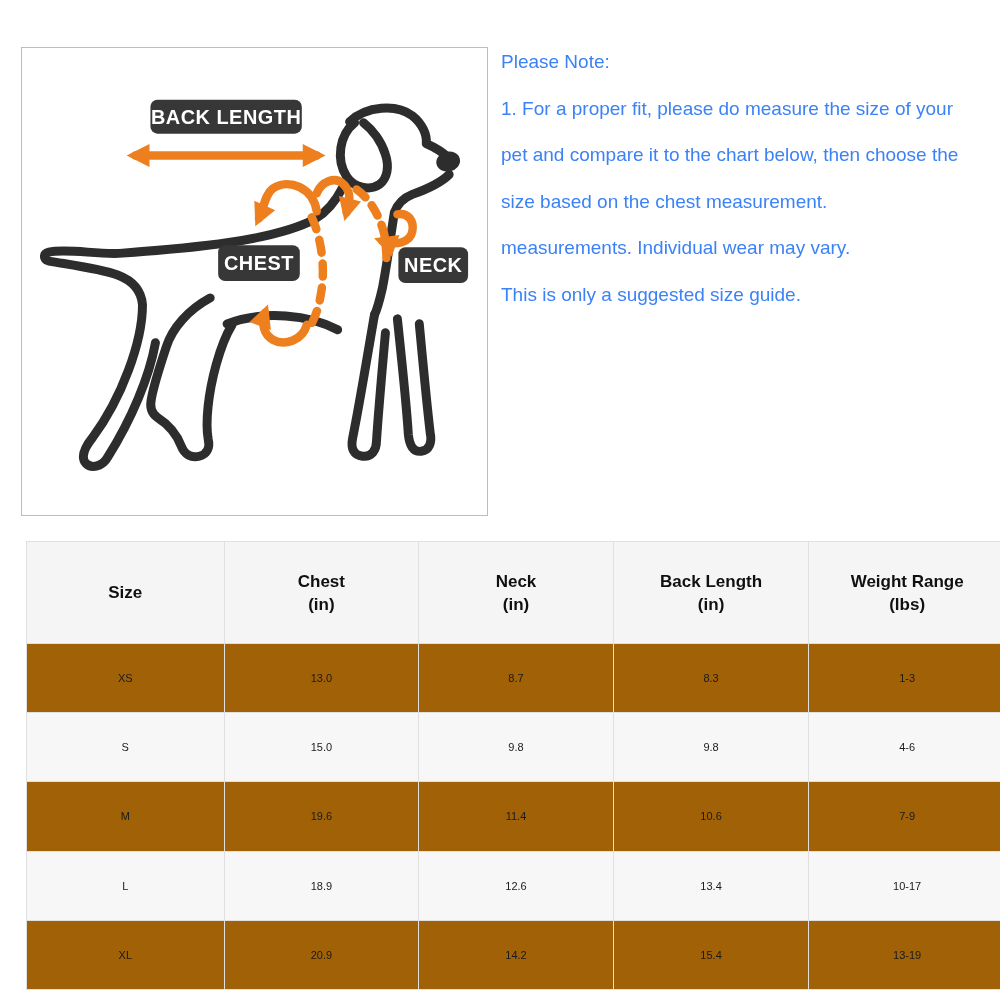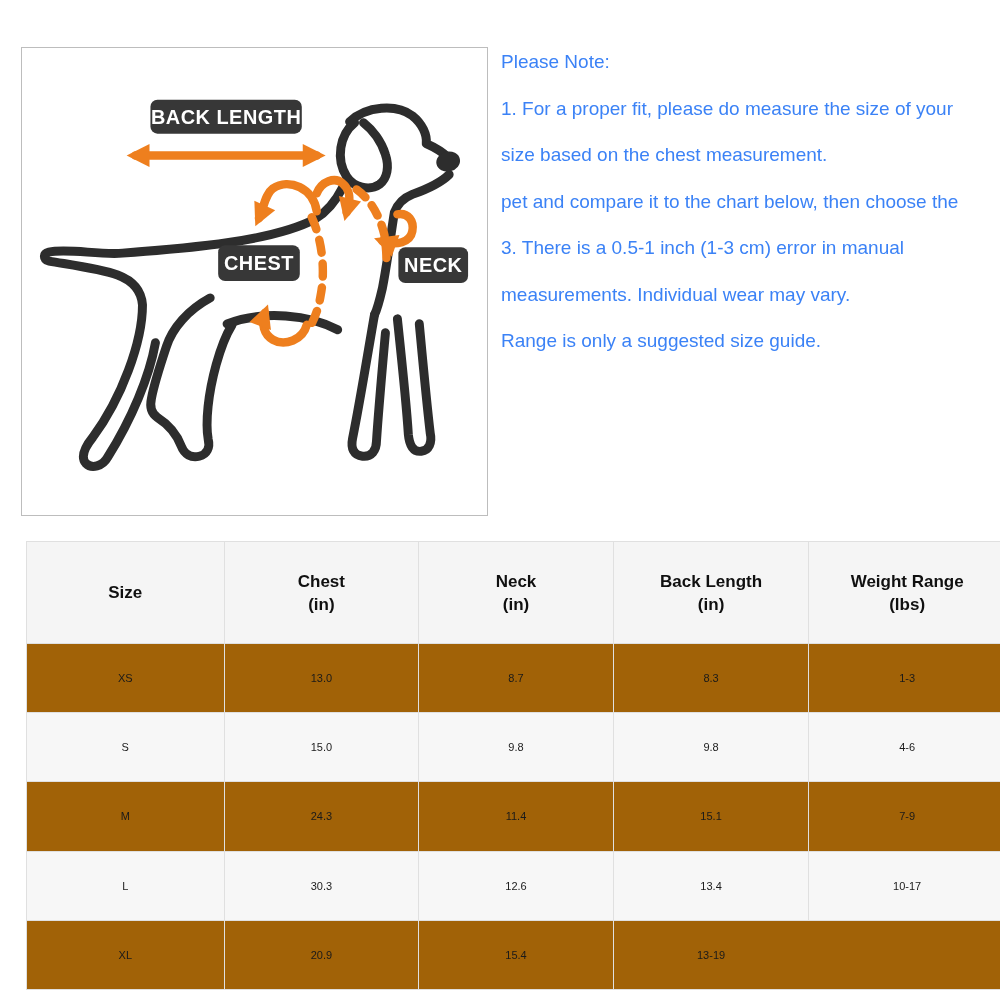--- a/index.html
+++ b/index.html
@@ -98,25 +98,24 @@
 
       <rect x="378" y="200" width="70" height="36" rx="7" fill="#373737"></rect>
       <text class="lbl" x="413" y="225">NECK</text>
     </g>
   </svg>
 </div>
 
 <div class="notes">
   <div class="line">Please Note:</div>
   <div class="line">1. For a proper fit, please do measure the size of your</div>
+  <div class="line">pet and compare it to the chart below, then choose the</div>
   <div class="line">size based on the chest measurement.</div>
-  <div class="line">pet and compare it to the chart below, then choose the</div>
-  <div class="line">3. There is a 0.5-1 inch (1-3 cm) error in manual</div>
   <div class="line">measurements. Individual wear may vary.</div>
-  <div class="line">Range is only a suggested size guide.</div>
+  <div class="line">This is only a suggested size guide.</div>
 </div>
 
 <div class="size-table">
 
   <div class="trow thead">
     <div class="tcell">
       <span class="t">Size</span>
 
     </div>
     <div class="tcell">
@@ -148,34 +147,35 @@
   <div class="trow data alt">
     <div class="tcell">S</div>
     <div class="tcell">15.0</div>
     <div class="tcell">9.8</div>
     <div class="tcell">9.8</div>
     <div class="tcell">4-6</div>
   </div>
 
   <div class="trow data">
     <div class="tcell">M</div>
-    <div class="tcell">24.3</div>
+    <div class="tcell">19.6</div>
     <div class="tcell">11.4</div>
-    <div class="tcell">15.1</div>
+    <div class="tcell">10.6</div>
     <div class="tcell">7-9</div>
   </div>
 
   <div class="trow data alt">
     <div class="tcell">L</div>
-    <div class="tcell">30.3</div>
+    <div class="tcell">18.9</div>
     <div class="tcell">12.6</div>
     <div class="tcell">13.4</div>
     <div class="tcell">10-17</div>
   </div>
 
   <div class="trow data">
     <div class="tcell">XL</div>
     <div class="tcell">20.9</div>
+    <div class="tcell">14.2</div>
     <div class="tcell">15.4</div>
     <div class="tcell">13-19</div>
   </div>
 
 </div>
 
 </body></html>

